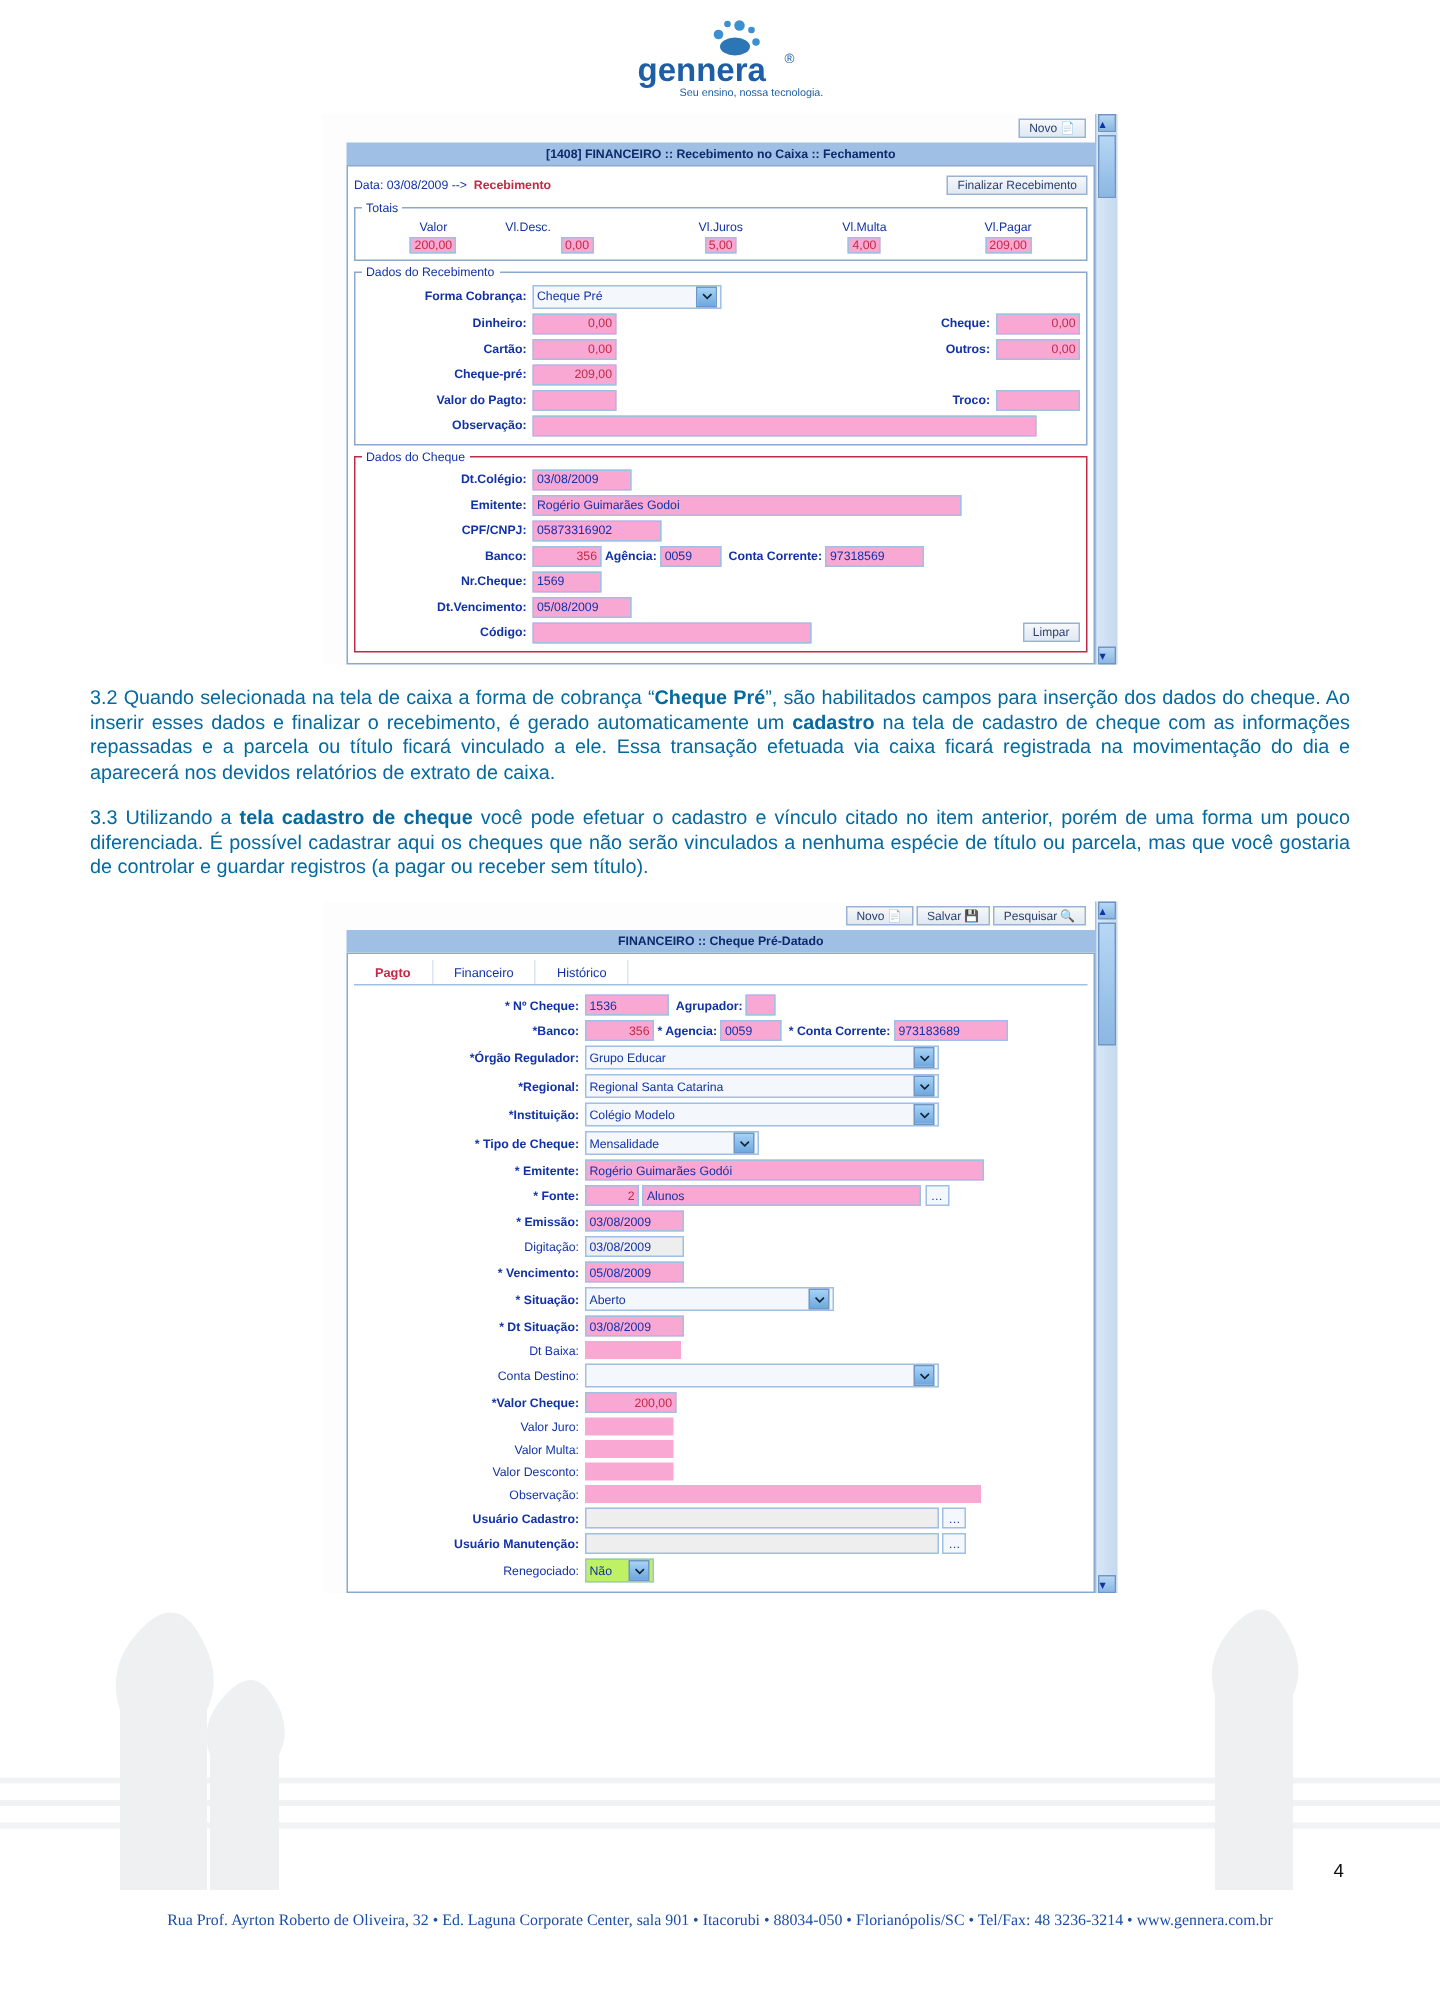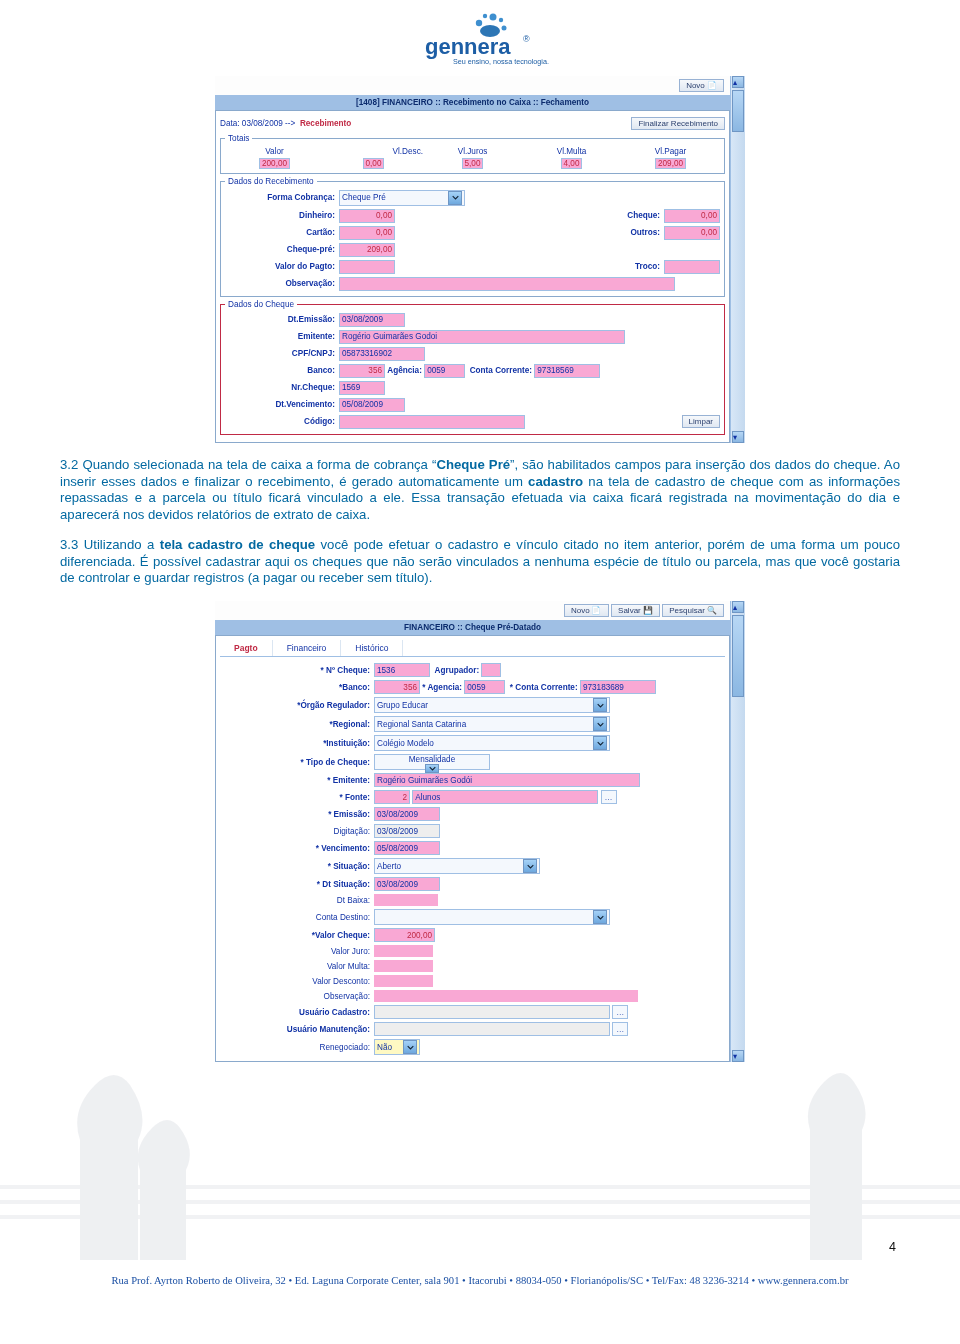--- a/index.html
+++ b/index.html
@@ -114,21 +114,21 @@
   }
   
   .fake-scroll {
     width:14px;
     background:linear-gradient(90deg,#d8e7f7,#c4d9ef);
     border-left:1px solid #9fbfe4;
     display:flex; flex-direction:column; justify-content:space-between;
     align-items:center;
   }
   .fake-scroll .thumb { border:1px solid #6f96c4; background:linear-gradient(#b7d7f5,#8bb7e2);}
-  .shot-flex { display:flex;}
+  .shot-flex { display:flex;margin-left:16px;}
   .shot-main { flex:1;}
   
   .toolrow { text-align:right; padding:3px 6px;}
 </style>
 </head>
 <body>
 
 <div class="page">
 
   <div class="logo-wrap">
@@ -156,21 +156,21 @@
         <div class="row">
           <span>Data: 03/08/2009  --&gt;</span>&nbsp;&nbsp;
           <span style="color:#c02a45;font-weight:bold;">Recebimento</span>
           <span style="flex:1"></span>
           <span class="btn">Finalizar Recebimento</span>
         </div>
         <fieldset class="group">
           <legend>Totais</legend>
           <div class="row" style="gap:0;">
             <div style="flex:1;text-align:center;">Valor</div>
-            <div style="flex:1;text-align:right;">Vl.Desc.</div>
+            <div style="flex:1;text-align:left;">Vl.Desc.</div>
             <div style="flex:1;text-align:center;">Vl.Juros</div>
             <div style="flex:1;text-align:center;">Vl.Multa</div>
             <div style="flex:1;text-align:center;">Vl.Pagar</div>
           </div>
           <div class="row">
             <div style="flex:1;text-align:center;"><span class="val num">200,00</span></div>
             <div style="flex:1;text-align:center;"><span class="val num">0,00</span></div>
             <div style="flex:1;text-align:center;"><span class="val num">5,00</span></div>
             <div style="flex:1;text-align:center;"><span class="val num">4,00</span></div>
             <div style="flex:1;text-align:center;"><span class="val num">209,00</span></div>
@@ -217,21 +217,21 @@
           </div>
           <div class="row">
                 <span class="lbl bold">Observação:</span>
             <input class="val txt" style="width: 330px;">
           </div>
         </fieldset>
 
         <fieldset class="group" style="border:1.5px solid #c02a45;">
           <legend>Dados do Cheque</legend>
           <div class="row">
-                <span class="lbl bold">Dt.Emissão:</span>
+                <span class="lbl bold">Dt.Colégio:</span>
             <input class="val txt" style="width: 60px;" value="03/08/2009">
               </div>
           <div class="row">
                 <span class="lbl bold">Emitente:</span>
             <input class="val txt" style="width: 280px;" value="Rogério Guimarães Godoi">
               </div>
           <div class="row">
                 <span class="lbl bold">CPF/CNPJ:</span>
             <input class="val txt" style="width: 80px;" value="05873316902">
               </div>
@@ -331,21 +331,21 @@
                 <span class="sel-txt">Colégio Modelo</span>
                 <span class="arrow">
                   <svg viewBox="0 0 10 10">
                     <path d="M1 3l4 4 4-4" fill="none" stroke="#123" stroke-width="1.5"></path>
                   </svg>
                 </span>
               </span>
             </div>
         <div class="row">
               <span class="lbl">* Tipo de Cheque:</span>
-          <span class="sel" style="width:110px;flex-direction:column;">
+          <span class="sel" style="width:110px;">
                 <span class="sel-txt">Mensalidade</span>
                 <span class="arrow">
                   <svg viewBox="0 0 10 10">
                     <path d="M1 3l4 4 4-4" fill="none" stroke="#123" stroke-width="1.5"></path>
                   </svg>
                 </span>
               </span>
             </div>
         <div class="row">
               <span class="lbl">* Emitente:</span>
@@ -418,21 +418,21 @@
           <input class="val txt" style="width: 260px; border: none;">
             </div>
         <div class="row"><span class="lbl">Usuário Cadastro:</span>
           <input class="val txt" style="width: 230px; background: rgb(238, 238, 238);">
           &nbsp;<span class="dots-btn">…</span></div>
         <div class="row"><span class="lbl">Usuário Manutenção:</span>
           <input class="val txt" style="width: 230px; background: rgb(238, 238, 238);">
           &nbsp;<span class="dots-btn">…</span></div>
         <div class="row">
               <span class="lbl" style="font-weight:normal;">Renegociado:</span>
-          <span class="sel" style="width:40px;background:#fef9c3;">
+          <span class="sel" style="width:40px;background:#bef264;">
                 <span class="sel-txt">Não</span>
                 <span class="arrow">
                   <svg viewBox="0 0 10 10">
                     <path d="M1 3l4 4 4-4" fill="none" stroke="#123" stroke-width="1.5"></path>
                   </svg>
                 </span>
               </span>
             </div>
       </div>
     </div>

